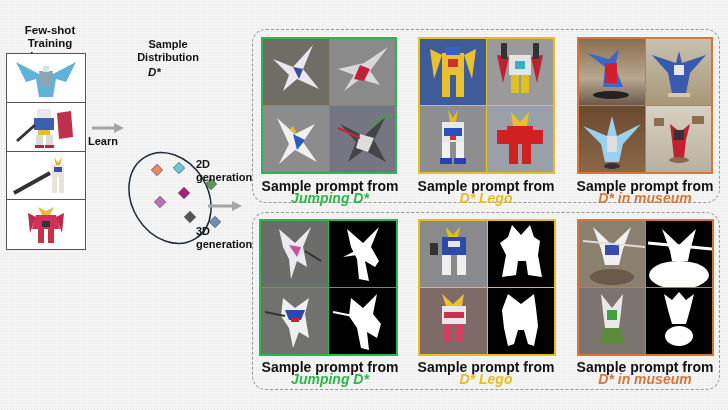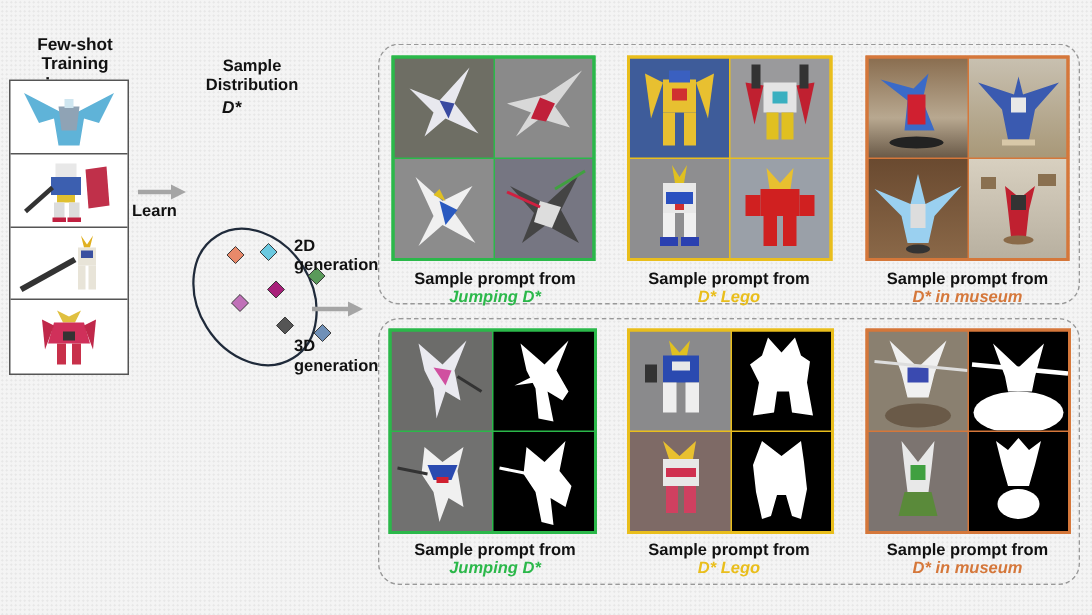--- a/index.html
+++ b/index.html
@@ -30,21 +30,21 @@
   .train-cell:last-child { border-bottom: none; }
   .learn-label { left: 88px; top: 135px; font-size: 11px; font-weight: bold; }
   .prompt-title { left: 128px; top: 38px; width: 80px; text-align: center; font-size: 11px; line-height: 13px; font-weight: bold; }
   .dstar { left: 148px; top: 66px; font-size: 11.5px; font-weight: bold; font-style: italic; }
   .gen-label { text-align: left; font-size: 11px; line-height: 13px; font-weight: bold; }
   .box {
     border: 1.3px dashed #999; border-radius: 14px;
   }
   .panel { position: absolute; overflow: hidden; display: grid; grid-template-columns: 1fr 1fr; grid-template-rows: 1fr 1fr; gap: 1px; }
   .cell { position: relative; overflow: hidden; }
-  .caption { text-align: center; font-size: 11px; line-height: 12px; }
+  .caption { text-align: center; font-size: 14px; line-height: 12px; }
   .caption .l1 { font-weight: bold; color: #111; display: block; }
   .caption .l2 { font-weight: bold; font-style: italic; display: block; }
   svg { display: block; }
 </style>
 </head>
 <body>
 
 <div class="abs title-left">
   <div>Few-shot</div>
   <div>Training Images</div>

